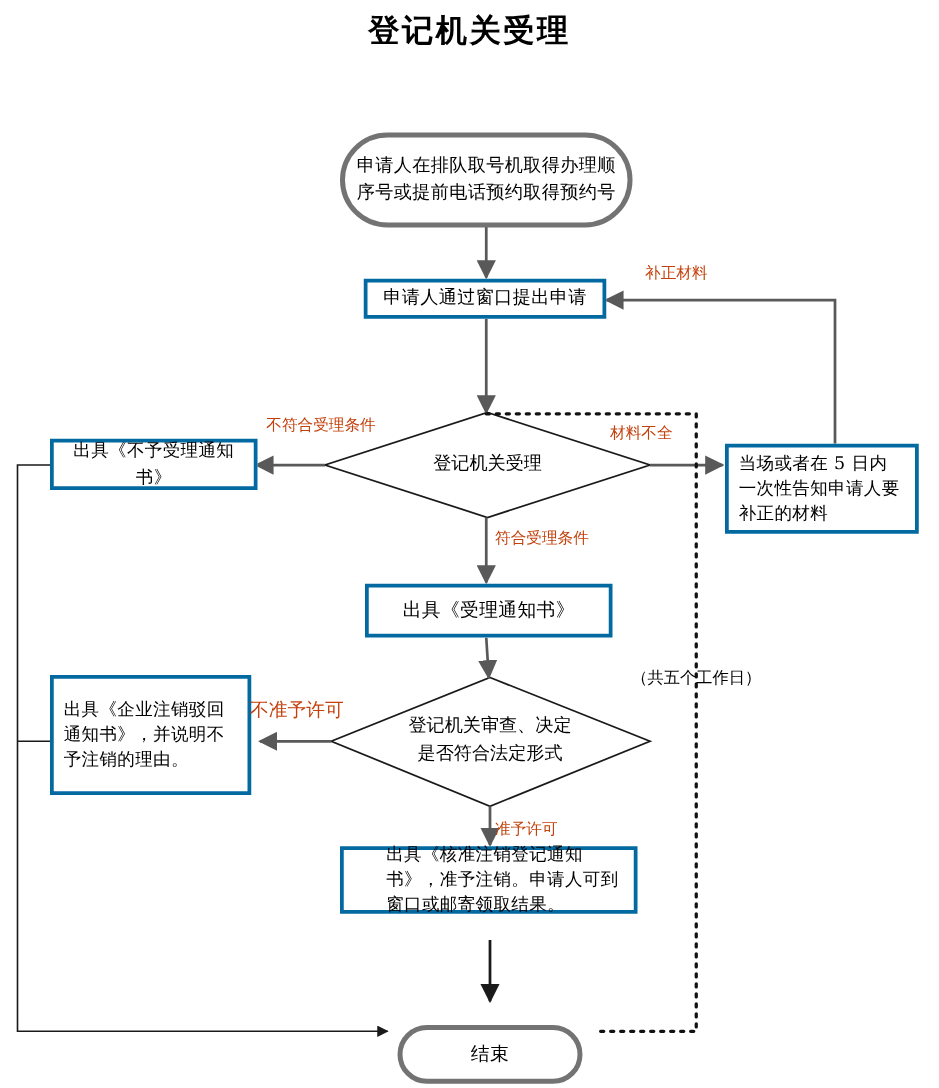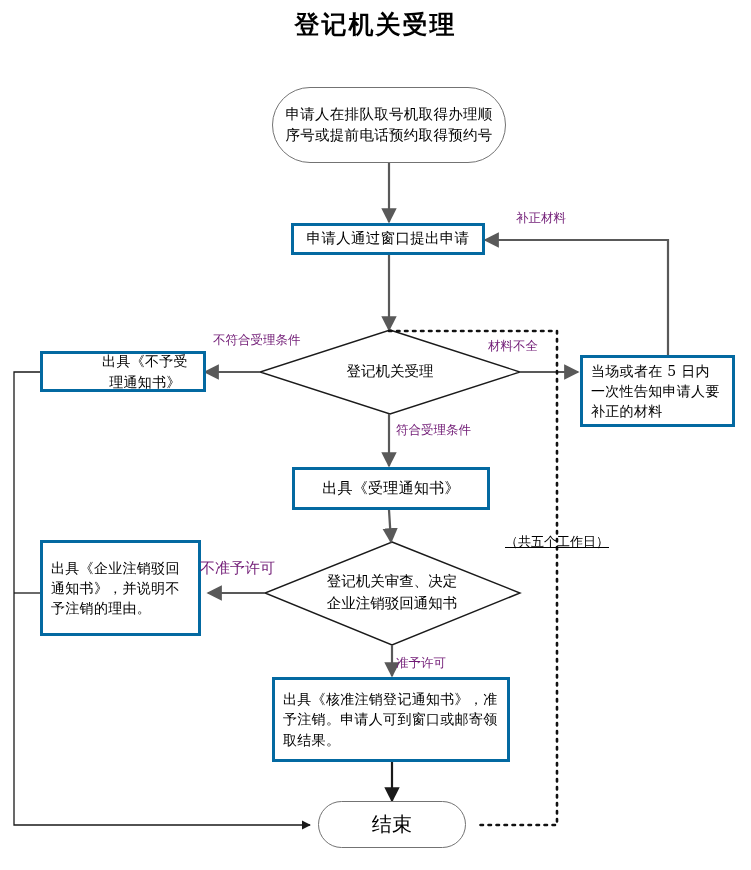--- a/index.html
+++ b/index.html
@@ -34,36 +34,37 @@
     align-items: center;
     justify-content: center;
     text-align: center;
     color: #000;
     background: #ffffff;
   }
   .node-rect {
     border: 3px solid #0369a1;
   }
   .node-stadium {
-    border: 1px solid #737373;
+    border: 4px solid #737373;
     border-radius: 100px;
+    margin-top: 19px;
   }
   .node-text {
     display: block;
     line-height: 1.45;
     padding: 0 8px;
     letter-spacing: 0.3px;
   }
   .node-text.just {
     text-align: left;
   }
   .edge-label {
     position: absolute;
     white-space: nowrap;
-    color: #701a75;
+    color: #c2410c;
     background: transparent;
     line-height: 1;
   }
   .diamond-label {
     position: absolute;
     display: flex;
     flex-direction: column;
     align-items: center;
     justify-content: center;
     text-align: center;
@@ -139,56 +140,56 @@
   </div>
 
   <div class="node node-rect" style="left:291px; top:223px; width:194px; height:32px; font-size:14.5px;">
     <span class="node-text">申请人通过窗口提出申请</span>
   </div>
 
   <div class="diamond-label" style="left:300px; top:358px; width:180px; height:28px; font-size:14.5px;">
     <span>登记机关受理</span>
   </div>
 
-  <div class="node node-rect" style="left:40px; top:351px; width:166px; height:41px; font-size:14px;padding-left:44px;">
+  <div class="node node-rect" style="left:40px; top:351px; width:166px; height:41px; font-size:14px;">
     <span class="node-text">出具《不予受理通知书》</span>
   </div>
 
   <div class="node node-rect" style="left:580px; top:355px; width:155px; height:72px; font-size:14px; justify-content:flex-start;">
     <span class="node-text just">当场或者在 5 日内一次性告知申请人要补正的材料</span>
   </div>
 
   <div class="node node-rect" style="left:292px; top:467px; width:198px; height:43px; font-size:15px;">
     <span class="node-text">出具《受理通知书》</span>
   </div>
 
   <div class="diamond-label" style="left:292px; top:568px; width:200px; height:50px; font-size:14.5px;">
     <span>登记机关审查、决定</span>
-    <span>企业注销驳回通知书</span>
+    <span>是否符合法定形式</span>
   </div>
 
   <div class="node node-rect" style="left:40px; top:540px; width:161px; height:96px; font-size:14px; justify-content:flex-start;">
     <span class="node-text just">出具《企业注销驳回通知书》，并说明不予注销的理由。</span>
   </div>
 
-  <div class="node node-rect" style="left:272px; top:677px; width:238px; height:85px; font-size:14px; justify-content:flex-start;">
+  <div class="node node-rect" style="left:272px; top:677px; width:238px; height:54px; font-size:14px; justify-content:flex-start;padding-left:26px;">
     <span class="node-text just">出具《核准注销登记通知书》，准予注销。申请人可到窗口或邮寄领取结果。</span>
   </div>
 
-  <div class="node node-stadium" style="left:318px; top:801px; width:148px; height:47px; font-size:20px;">
+  <div class="node node-stadium" style="left:318px; top:801px; width:148px; height:47px; font-size:15px;">
     <span class="node-text">结束</span>
   </div>
 
   <div class="edge-label" style="left:516px; top:212px; font-size:12.5px;">补正材料</div>
 
   <div class="edge-label" style="left:213px; top:334px; font-size:12.5px;">不符合受理条件</div>
 
   <div class="edge-label" style="left:488px; top:340px; font-size:12.5px;">材料不全</div>
 
   <div class="edge-label" style="left:396px; top:424px; font-size:12.5px;text-align:right;">符合受理条件</div>
 
   <div class="edge-label" style="left:200px; top:561px; font-size:15px;">不准予许可</div>
 
   <div class="edge-label" style="left:396px; top:657px; font-size:12.5px;">准予许可</div>
 
-  <div class="annot" style="left:505px; top:533px;text-decoration:underline;">（共五个工作日）</div>
+  <div class="annot" style="left:505px; top:533px;">（共五个工作日）</div>
 
 </div>
 
 </body></html>

